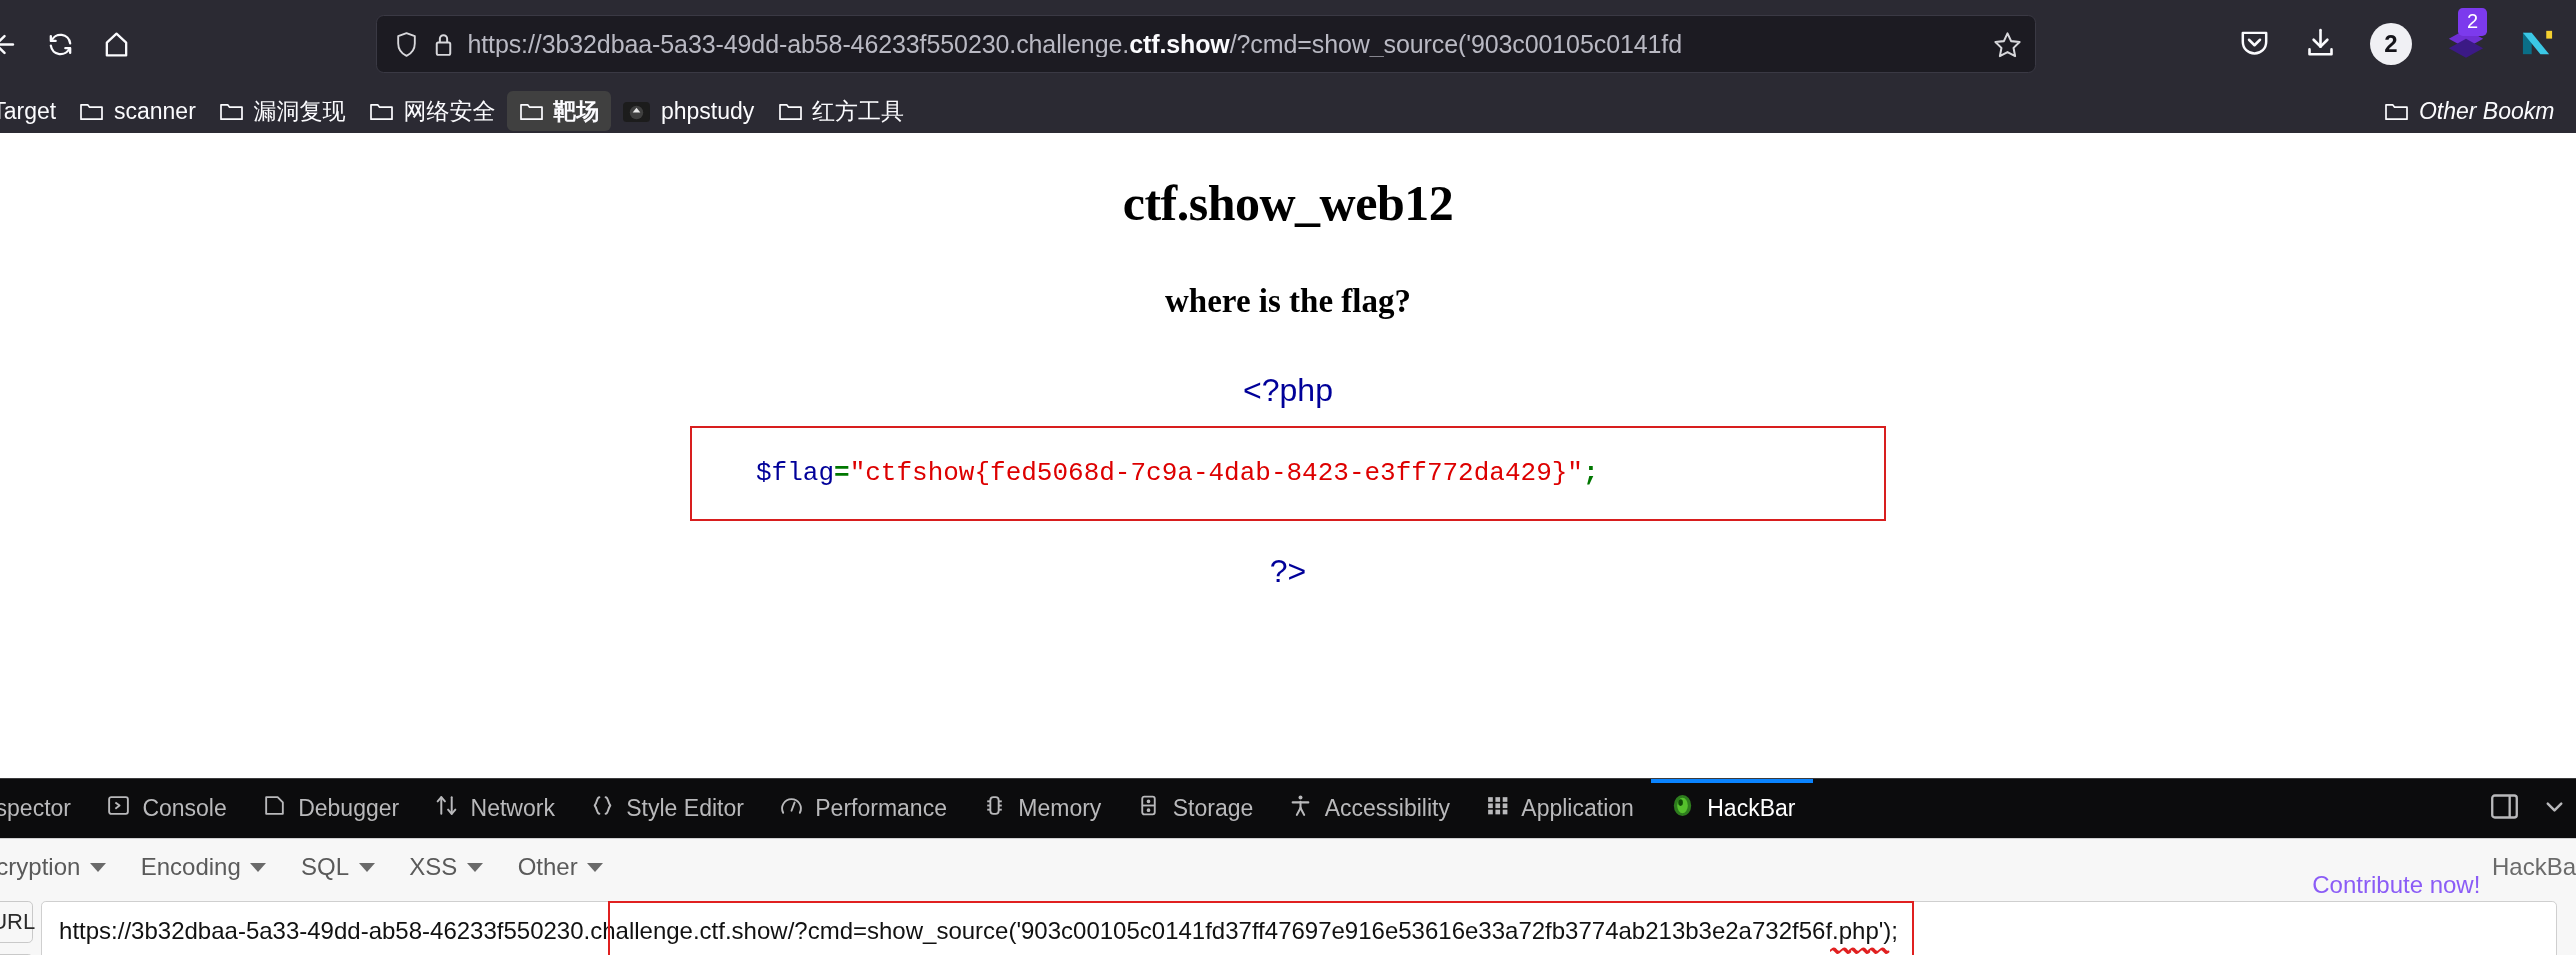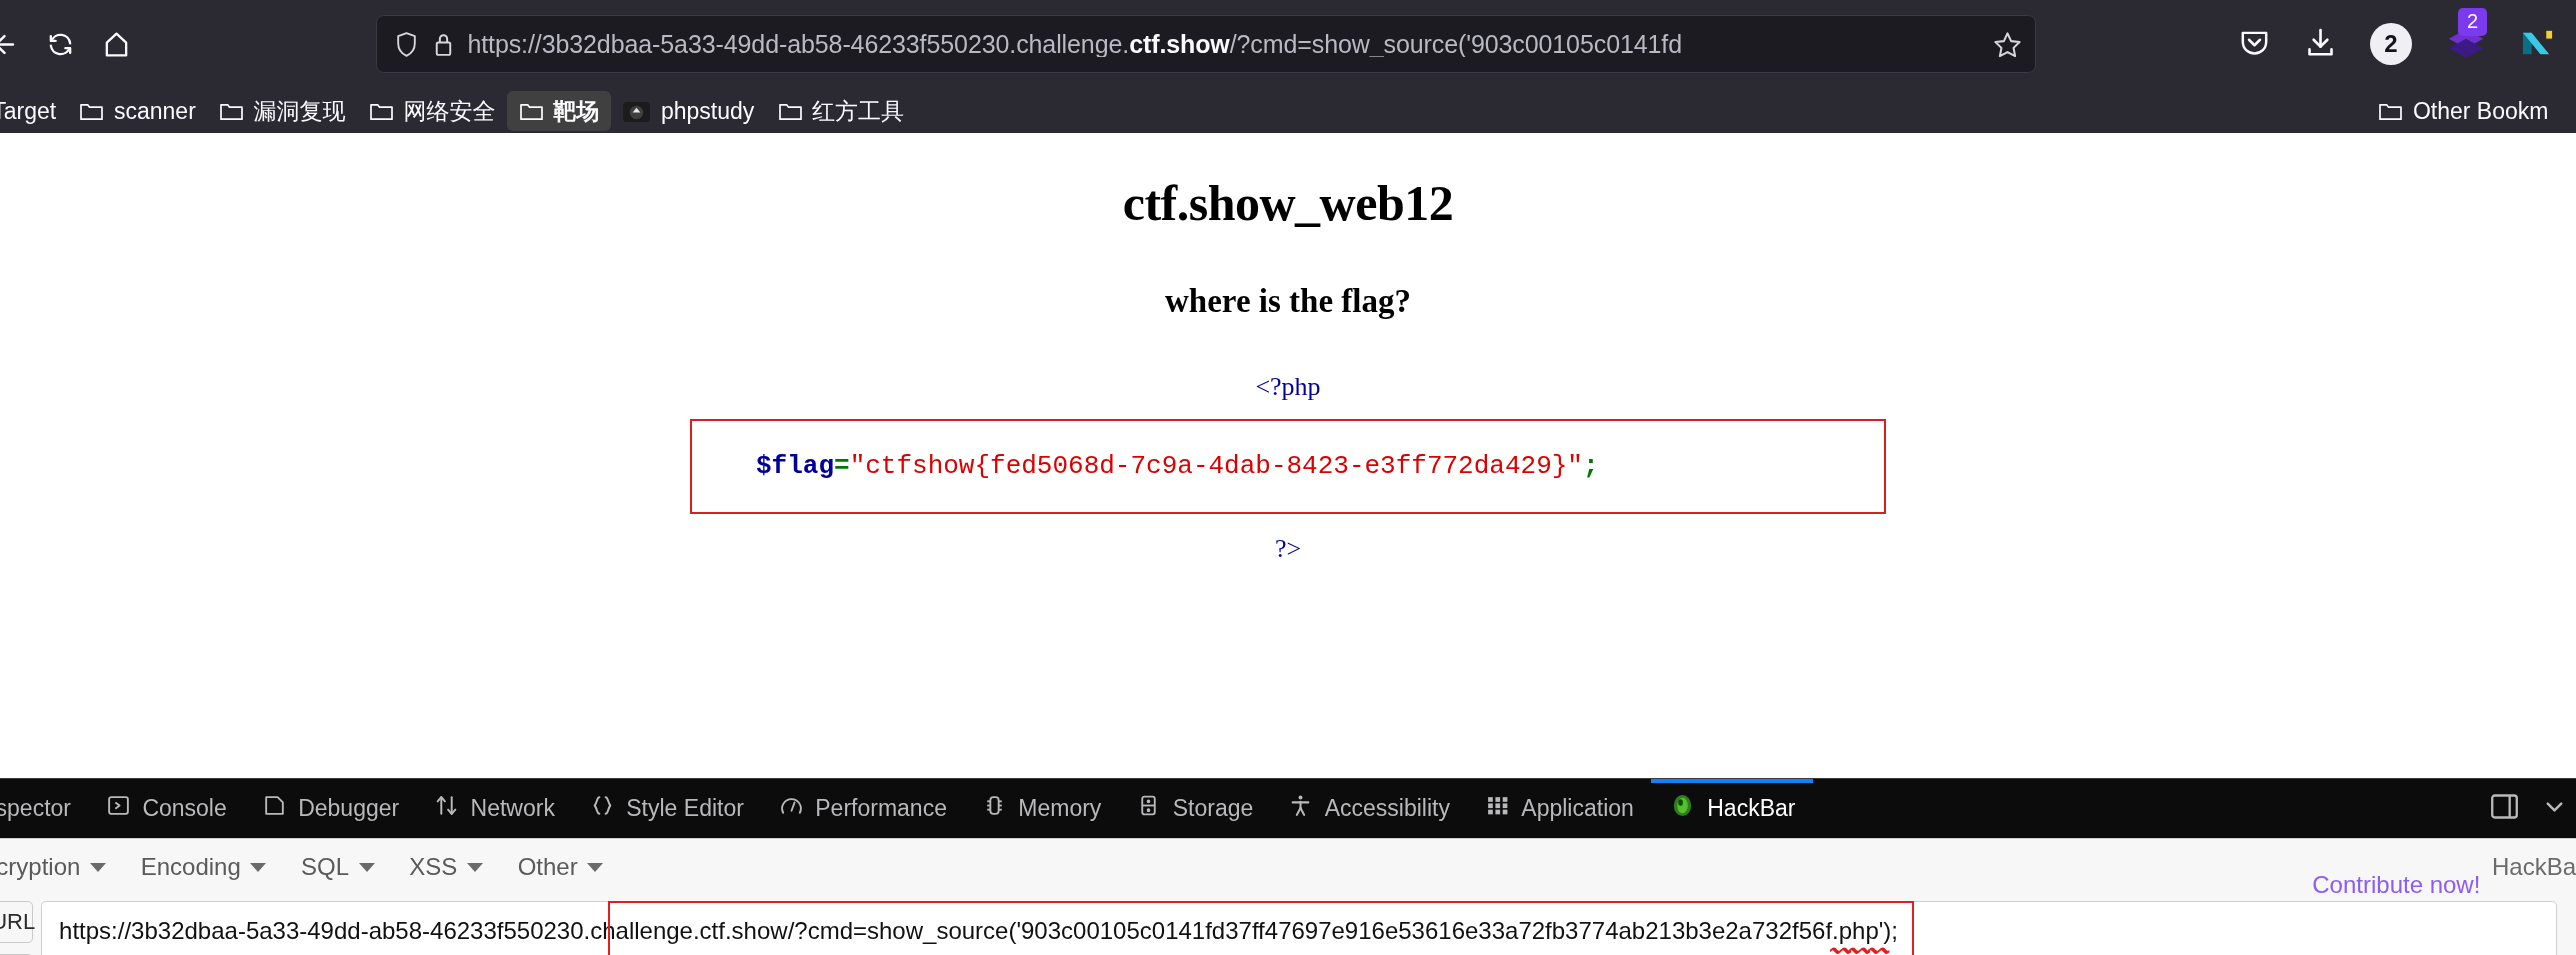--- a/index.html
+++ b/index.html
@@ -117,23 +117,24 @@
     color: #fbfbfe;
     font-size: 23px;
     white-space: nowrap;
     flex: 0 0 auto;
   }
   .bm-item.active { background: #404040; font-weight: bold; }
   #bm-target { margin-left: -27px; }
   .folder-icon { display: flex; align-items: center; }
   #bookmarks-right {
     position: absolute;
-    right: 16px; top: 0; height: 44px;
+    right: 0px; top: 0; height: 44px;
     display: flex; align-items: center;
-    padding-right: 0px;
+    padding-right: 10px;
+    font-style: italic;
   }
 
   
   #page {
     background: #ffffff;
     height: 645px;
     position: relative;
     text-align: center;
     overflow: hidden;
   }
@@ -148,23 +149,23 @@
   }
   #page-subtitle {
     font-family: "Liberation Serif", serif;
     font-weight: bold;
     font-size: 33px;
     color: #000;
     margin: 12px;
     padding-top: 39px;
   }
   .code-line {
-    font-family: Liberation Serif, serif;
-    font-size: 26px;
-    margin: 0;
+    font-family: Liberation Sans, sans-serif;
+    font-size: 32px;
+    margin: 12px;
     line-height: 1.1;
   }
   #php-open { color: #000099; padding-top: 41px; }
   #php-close { color: #000099; padding-top: 21px; }
 
   #flag-box {
     border: 2.9px solid #d81e1e;
     margin: 17.4px auto 0 auto;
     width: 1196px;
     height: 95px;
@@ -174,21 +175,21 @@
     background: #fff;
     box-sizing: border-box;
   }
   #flag-code {
     font-family: "Liberation Mono", monospace;
     font-size: 26px;
     white-space: nowrap;
     padding-left: 64px;
     letter-spacing: 0px;
   }
-  .tok-var { color: #000099; font-weight: 700; }
+  .tok-var { color: #000099; font-weight: 400; }
   .tok-op  { color: #007700; font-weight: 700; }
   .tok-str { color: #dd0000; }
 
   
   #devtools-toolbar {
     background: #0c0c0d;
     height: 60px;
     display: flex;
     align-items: stretch;
     position: relative;

